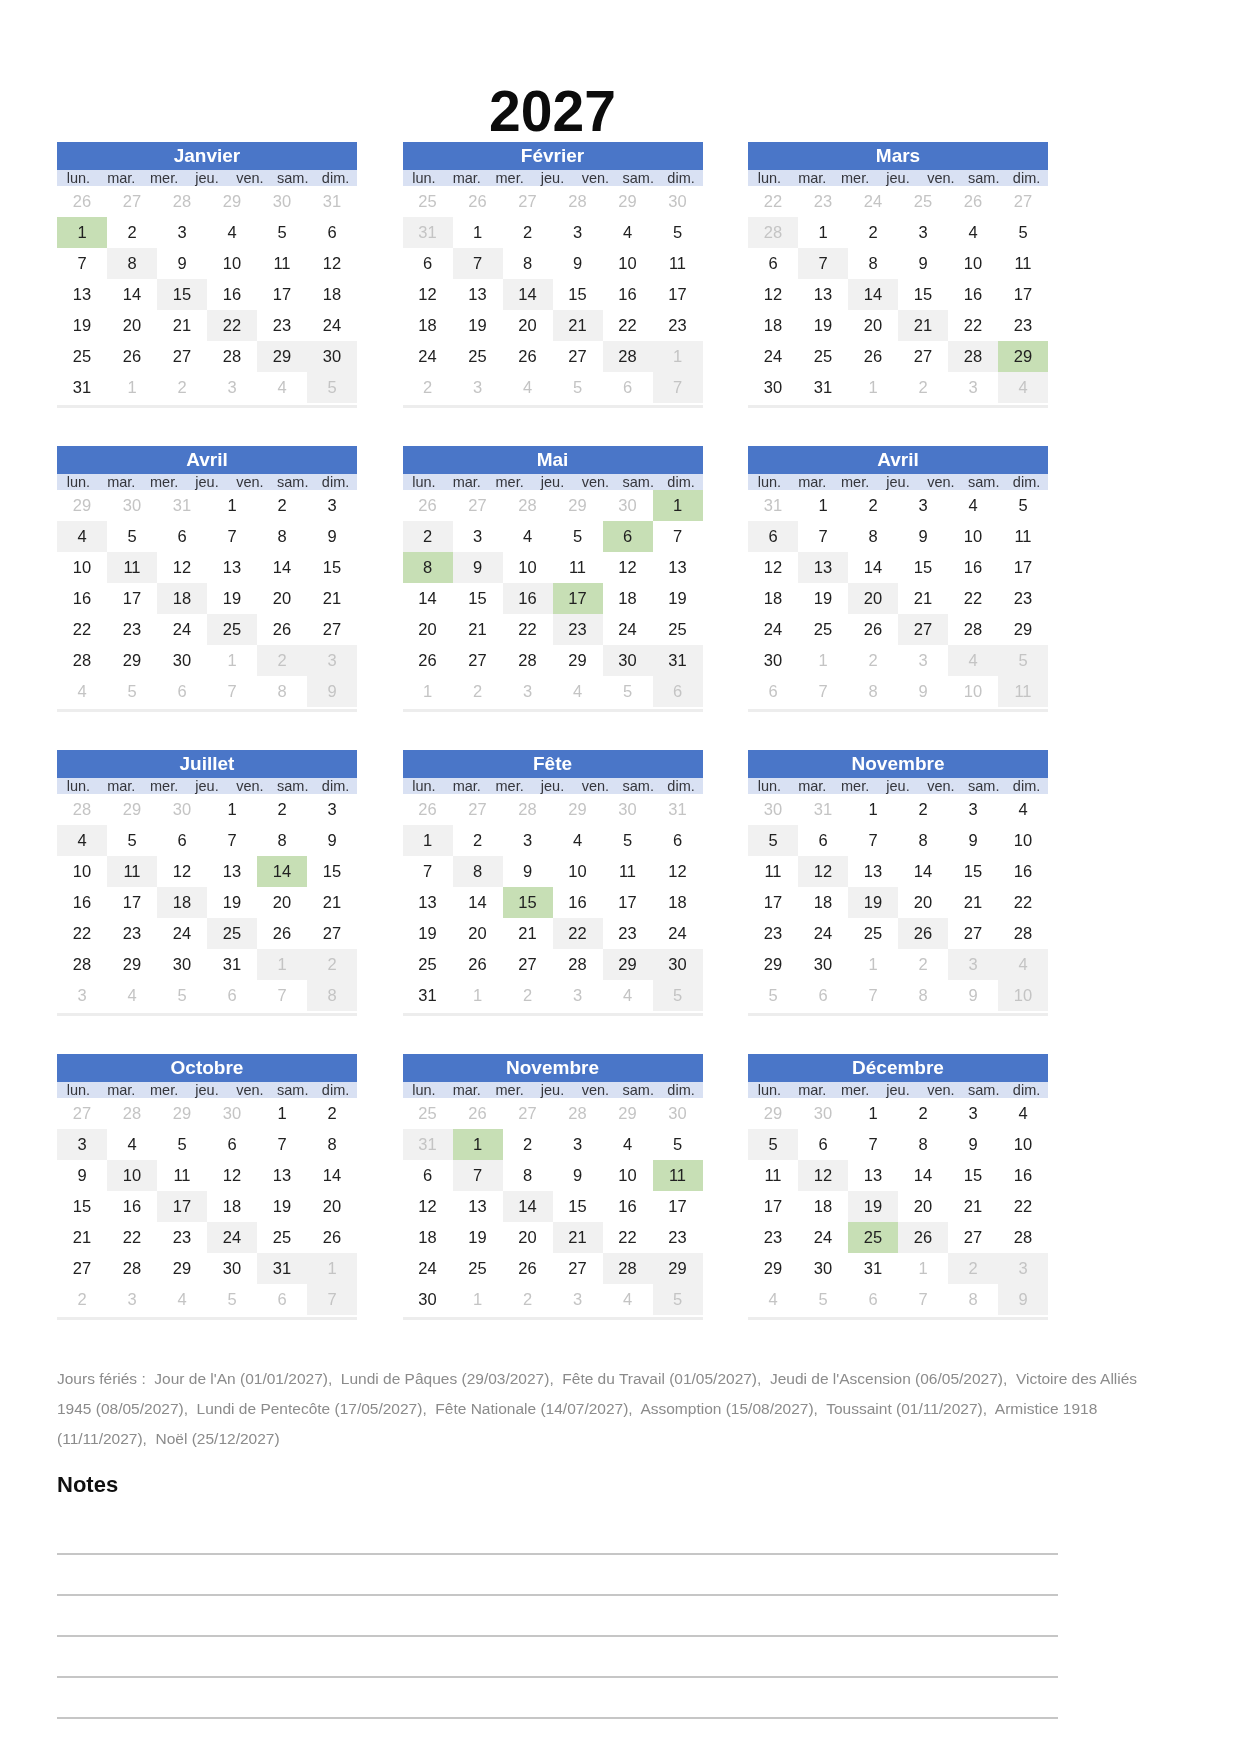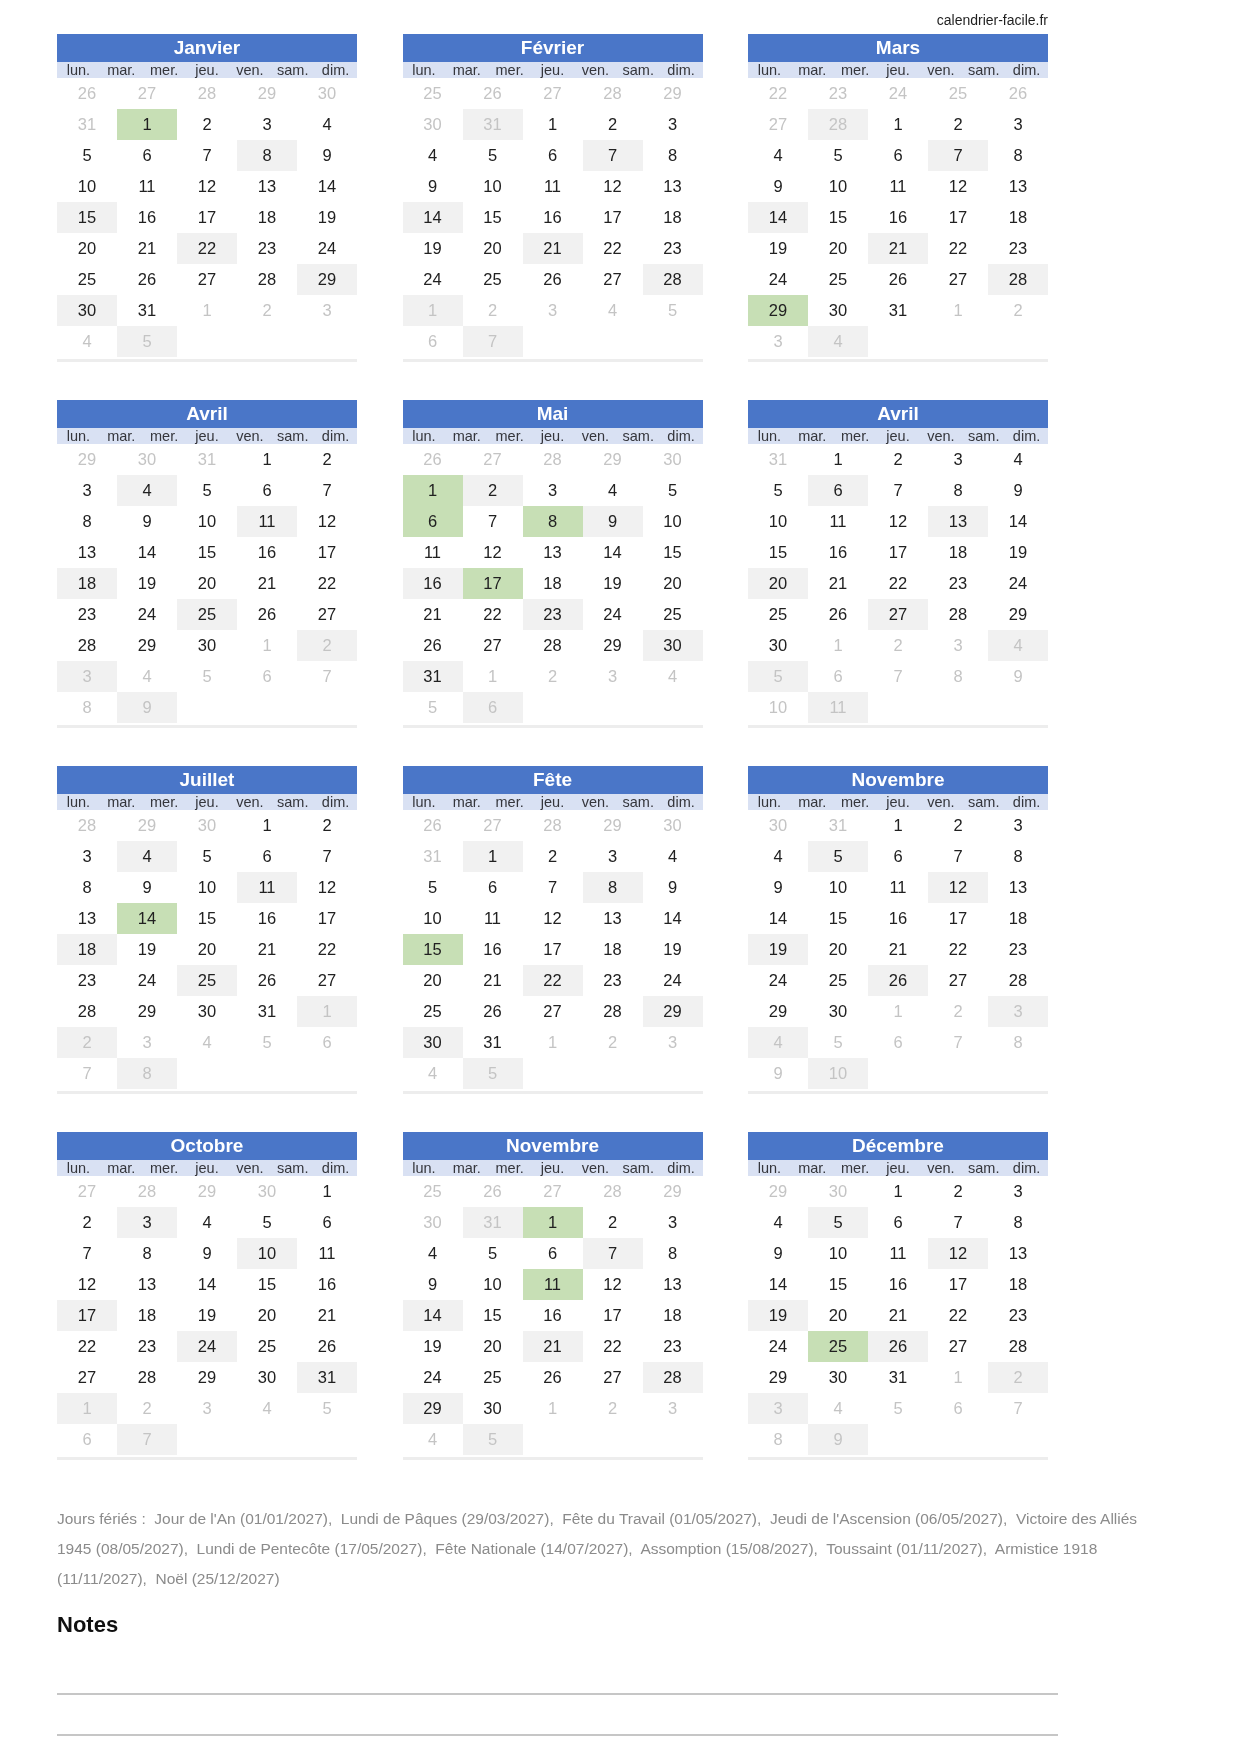--- a/index.html
+++ b/index.html
@@ -8,38 +8,38 @@
   .content{width:991px;margin-left:57px;}
   .year-title{margin:0;padding-top:82px;text-align:center;font-size:57px;line-height:1.05;
     font-weight:900;color:#0c0c0c;letter-spacing:0;}
   .watermark{text-align:right;font-size:14px;color:#1f1f1f;margin-top:12px;margin-bottom:6px;}
   .months-grid{display:grid;grid-template-columns:repeat(3,300px);justify-content:space-between;row-gap:38px;}
   .month-card{border-bottom:3px solid #ededed;padding-bottom:2px;}
   .m-title{height:28px;line-height:28px;background:var(--hdr-bg,#4a76c8);color:#ffffff;
     font-weight:700;font-size:19px;text-align:center;}
   .dow{display:grid;grid-template-columns:repeat(7,1fr);background:var(--dow-bg,#d9e1f3);height:16px;}
   .dowc{display:flex;align-items:center;justify-content:center;font-size:14.5px;color:var(--dow-tx,#35363c);}
-  .mgrid{display:grid;grid-template-columns:repeat(5,1fr);grid-auto-rows:31px;}
+  .mgrid{display:grid;grid-template-columns:repeat(6,1fr);grid-auto-rows:31px;}
   .cell{display:flex;align-items:center;justify-content:center;font-size:16.5px;color:var(--date-tx,#212121);}
   .cell.dim{background:var(--dim-bg,#f1f1f1);}
   .cell.sh{background:var(--sh-bg,#f1f1f1);}
   .cell.out{color:var(--out-tx,#c4c4c4);}
   .cell.hol{background:var(--hol-bg,#c7dfb5);color:var(--date-tx,#212121);}
   .holidays{margin:44px 74px 0 57px;font-size:15.5px;line-height:1.95;
     color:var(--note-tx,#8b8b8b);white-space:pre-wrap;}
   .notes-h{margin:17px 0 0 57px;font-size:22px;font-weight:700;color:#101010;}
   .note-lines{margin:16px 183px 0 57px;}
   .note-line{height:39px;border-bottom:2px solid var(--line-c,#c6c6c6);}
 </style>
 </head>
 <body>
 
 <div class="page">
   <div class="content">
-    <div class="watermark">calendrier-facile.fr</div>
+    <h1 class="year-title">2027</h1>
     <div class="months-grid" id="months">
         <div class="month-card">
           <div class="m-title">Janvier</div>
           <div class="dow">
             <div class="dowc">lun.</div>
             <div class="dowc">mar.</div>
             <div class="dowc">mer.</div>
             <div class="dowc">jeu.</div>
             <div class="dowc">ven.</div>
             <div class="dowc">sam.</div>

